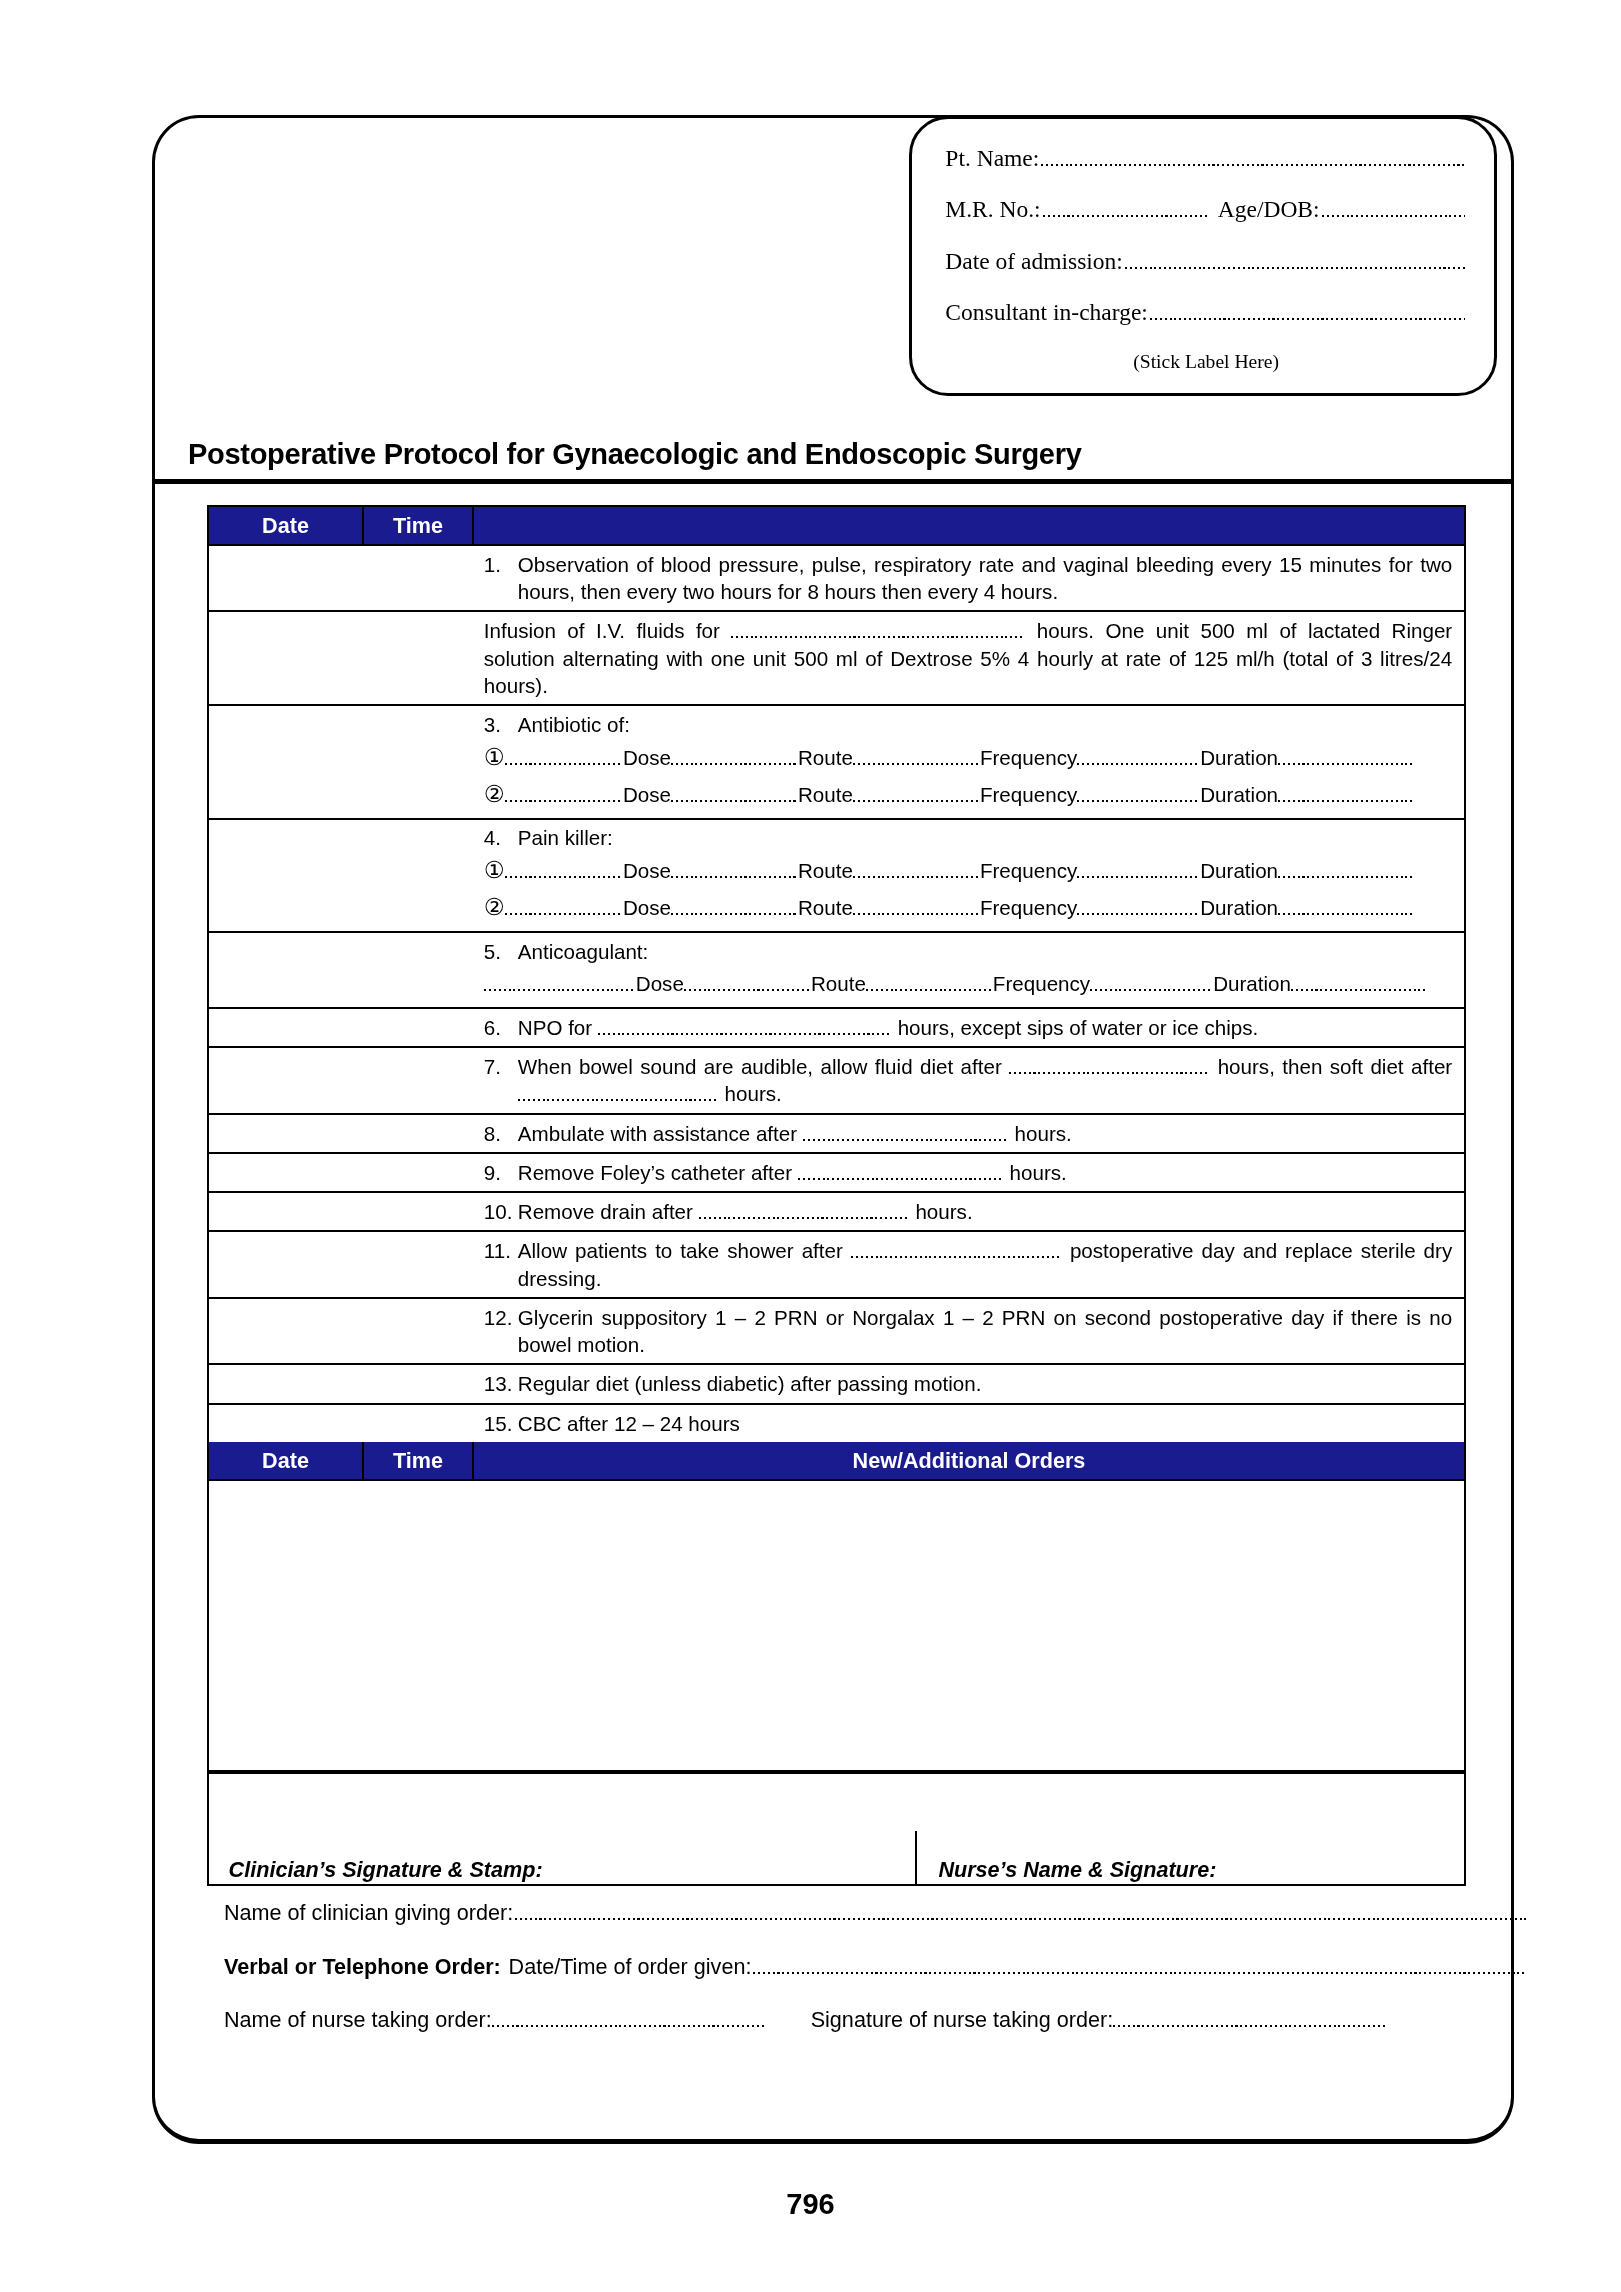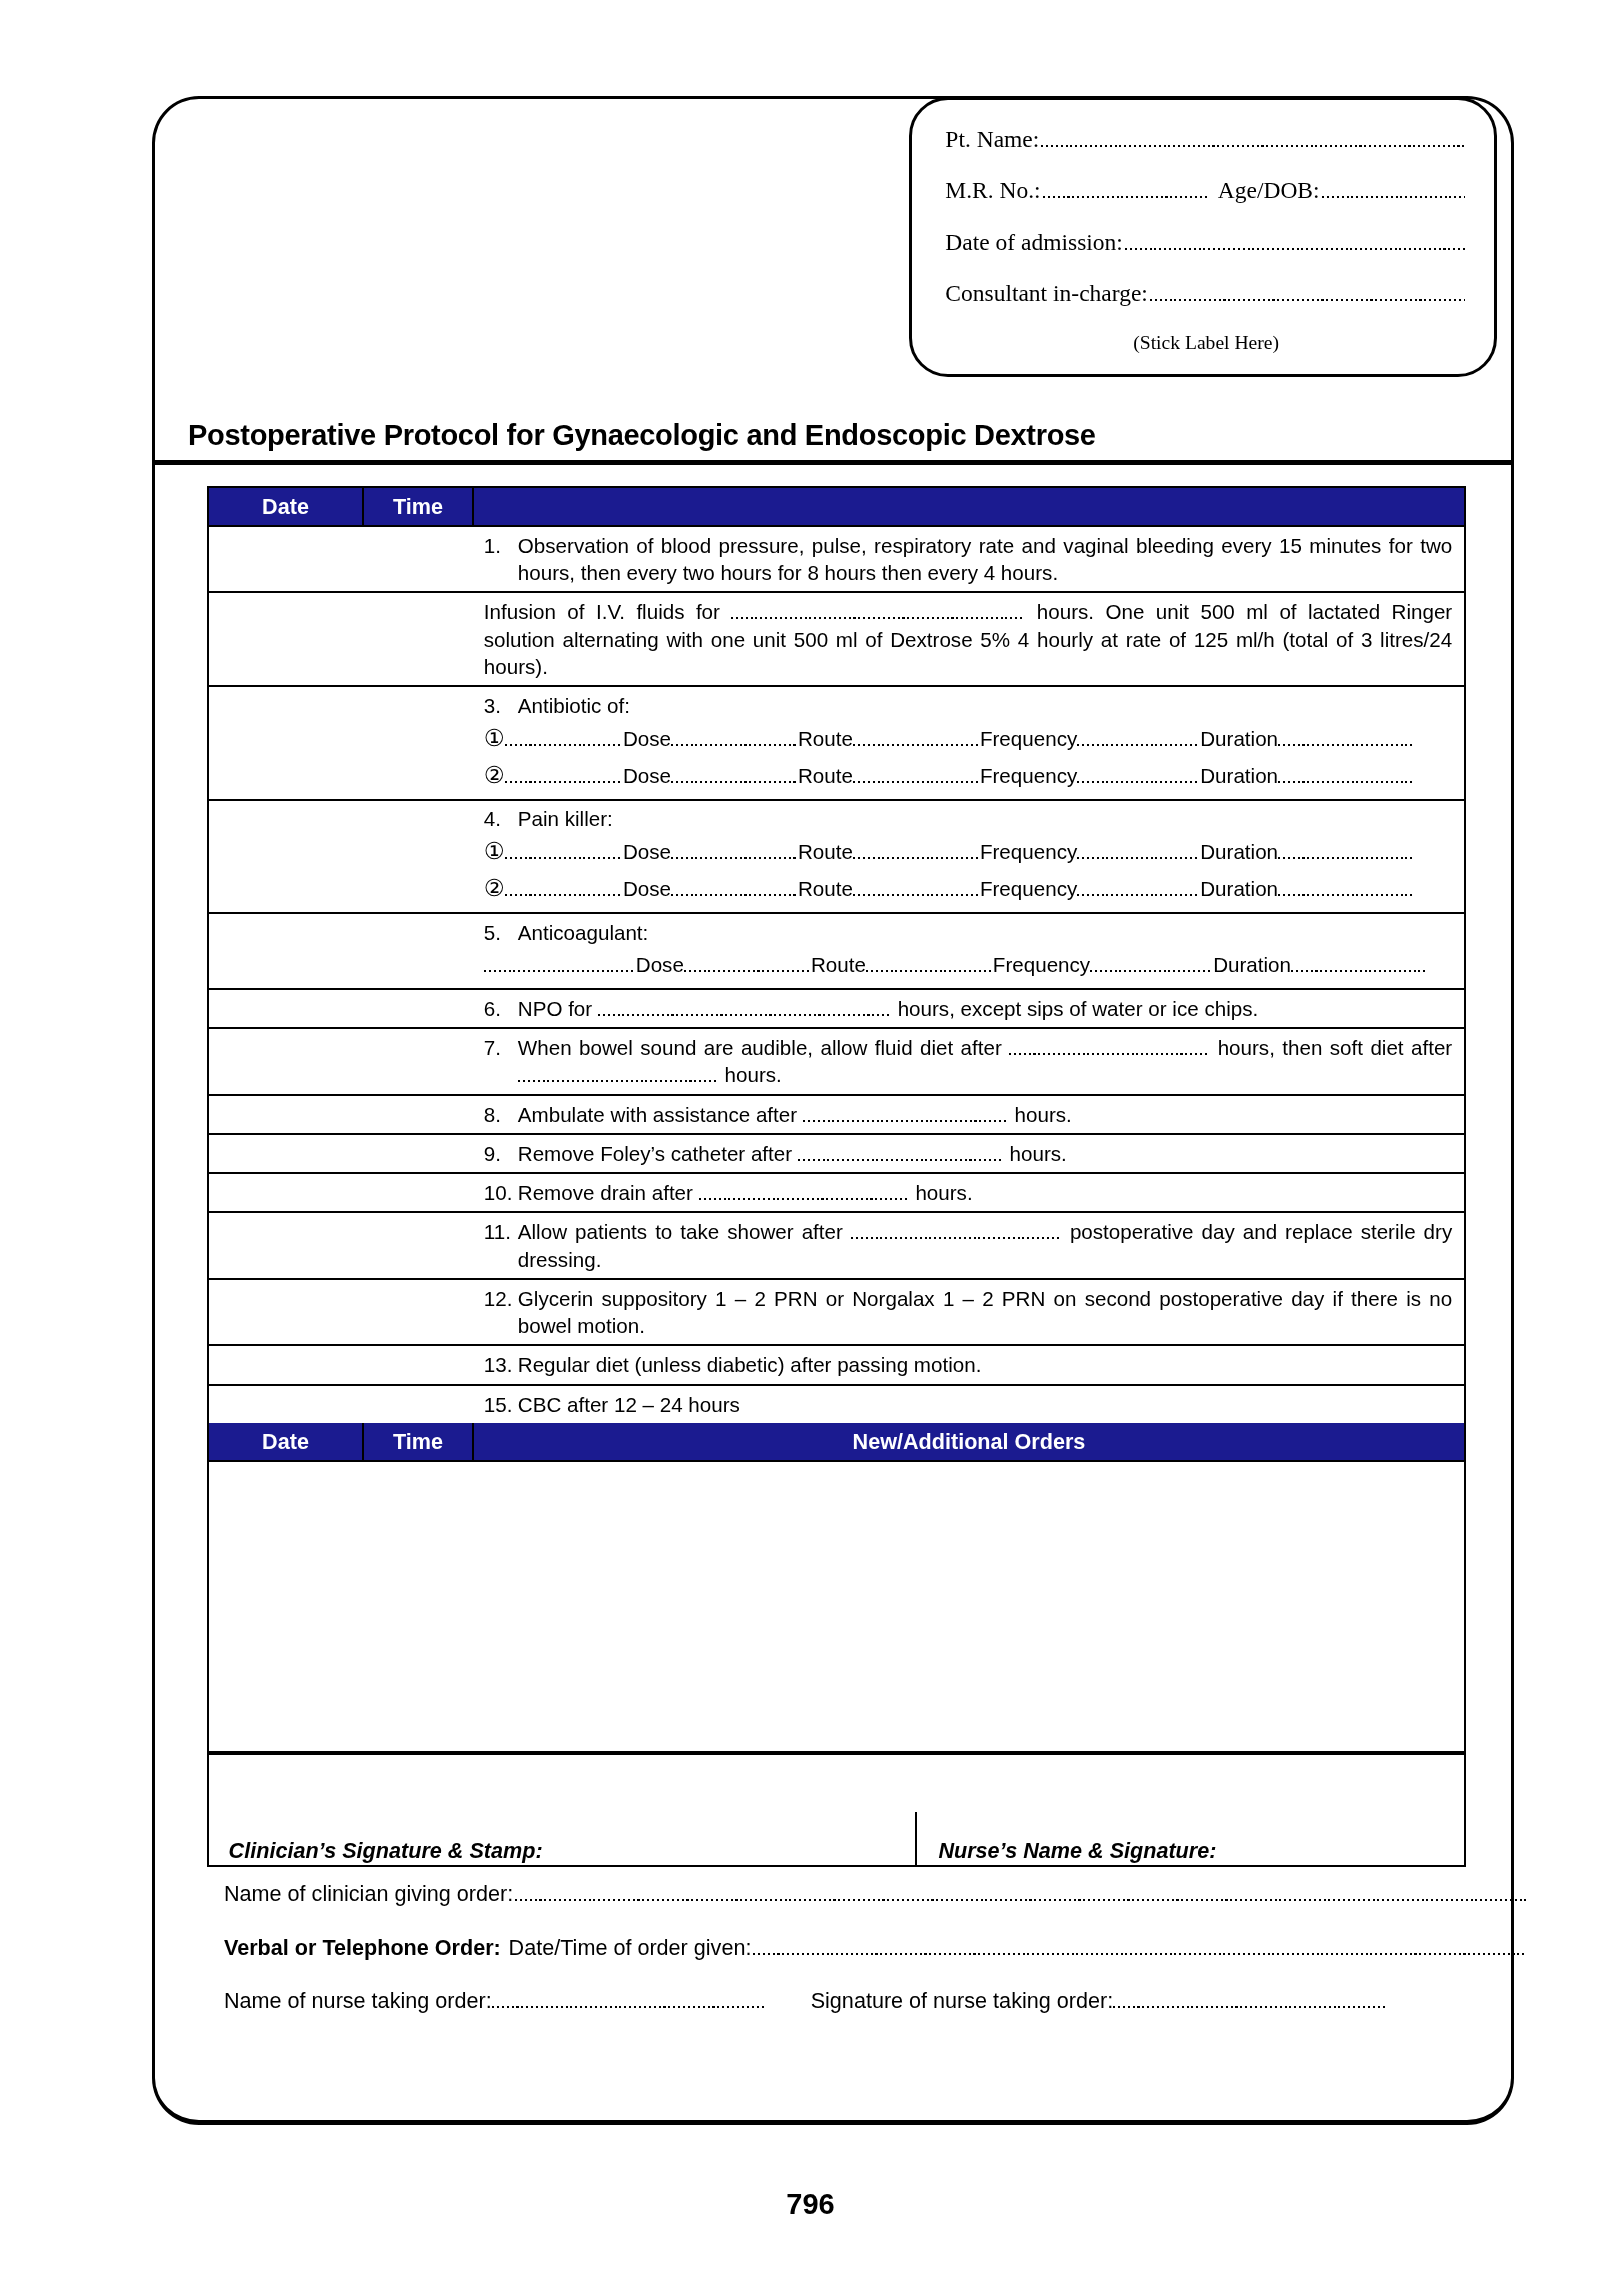--- a/index.html
+++ b/index.html
@@ -1,18 +1,18 @@
 <!DOCTYPE html>
 <html><head>
 <meta charset="utf-8">
 <style>
   html,body{margin:0;padding:0;background:#ffffff;}
   .sheet{position:relative;width:1621px;height:2293px;background:#fff;
          font-family:"Liberation Sans","DejaVu Sans",sans-serif;color:#000;}
-  .page{position:absolute;left:152px;top:96px;width:1362px;height:2029px;
+  .page{position:absolute;left:152px;top:115px;width:1362px;height:2029px;
         border:3.9px solid #000;border-bottom-width:5.9px;border-radius:47px;
         box-sizing:border-box;padding-top:387px;}
   
   .label-box{position:absolute;top:-2px;right:13.7px;width:588px;height:280px;
              border:3.9px solid #000;border-radius:39px;background:#fff;
              box-sizing:border-box;padding:25.5px 27.4px 5.9px 33px;
              font-family:"Liberation Serif","DejaVu Serif",serif;font-size:23.5px;}
   .lb-line{display:flex;align-items:baseline;margin-bottom:24.5px;white-space:nowrap;}
   .lb-label{flex:0 0 auto;}
   .lb-note{text-align:center;font-size:19.6px;margin-top:3.9px;}
@@ -77,21 +77,21 @@
         <span class="lb-label">Date of admission:</span>
         <span class="dots grow"></span>
       </div>
       <div class="lb-line">
         <span class="lb-label">Consultant in-charge:</span>
         <span class="dots grow"></span>
       </div>
       <div class="lb-note">(Stick Label Here)</div>
     </div>
 
-    <div class="title">Postoperative Protocol for Gynaecologic and Endoscopic Dextrose</div>
+    <div class="title">Postoperative Protocol for Gynaecologic and Endoscopic Surgery</div>
     <div class="title-rule"></div>
 
     <div class="tbl">
       <div class="tr head" style="background: rgb(27, 27, 144); color: rgb(255, 255, 255);">
         <div class="td td-date">Date</div>
         <div class="td td-time">Time</div>
         <div class="td td-c"></div>
       </div>
 
       <div>

